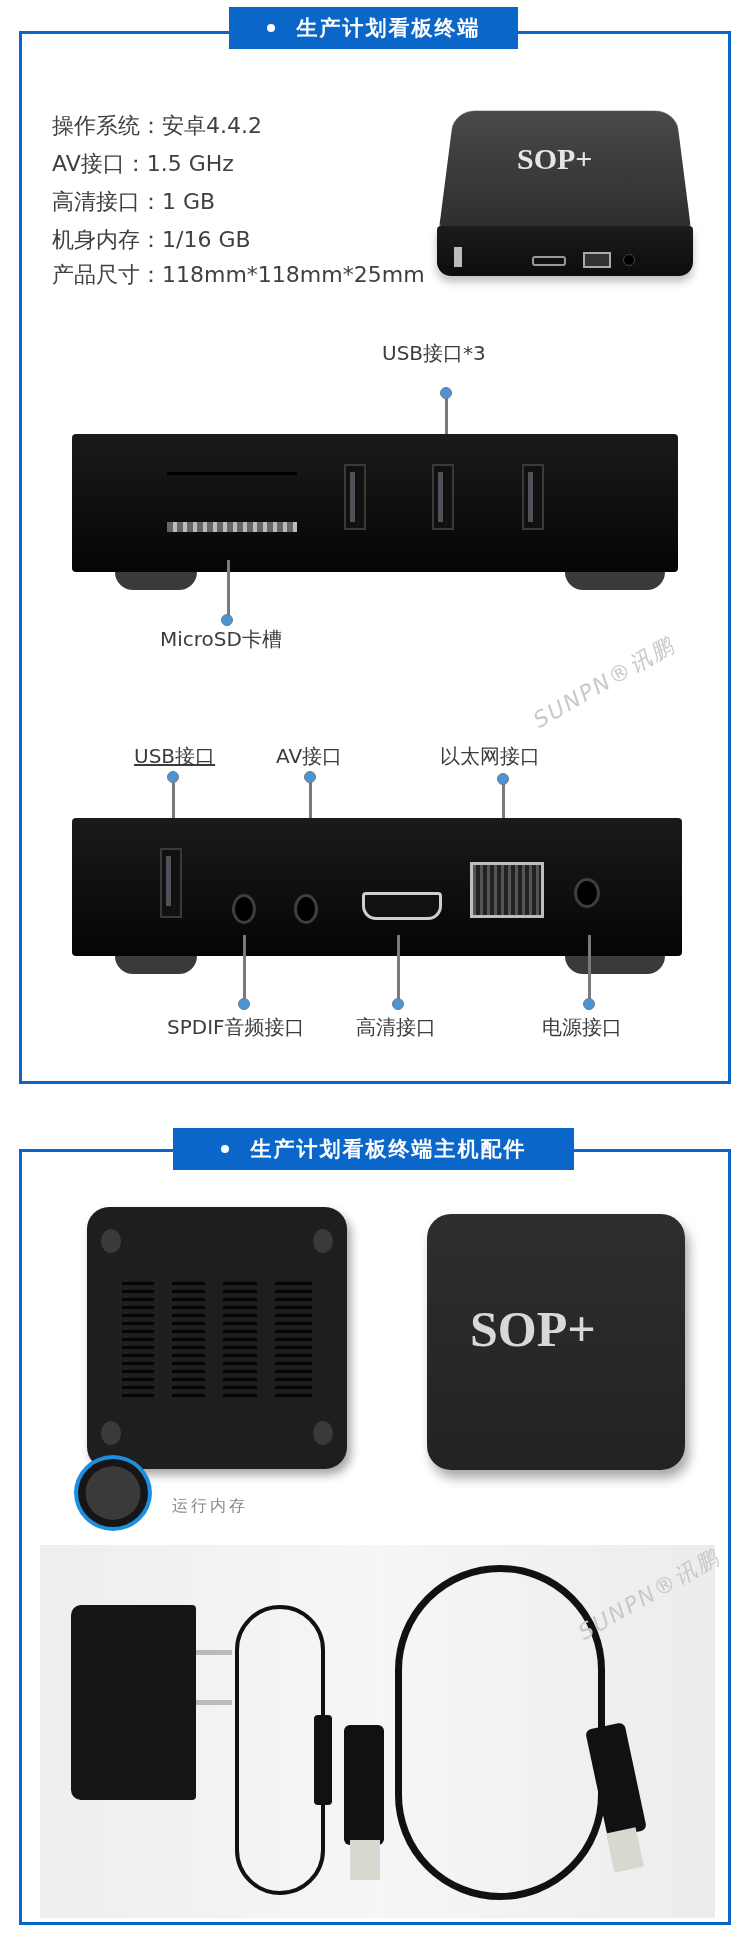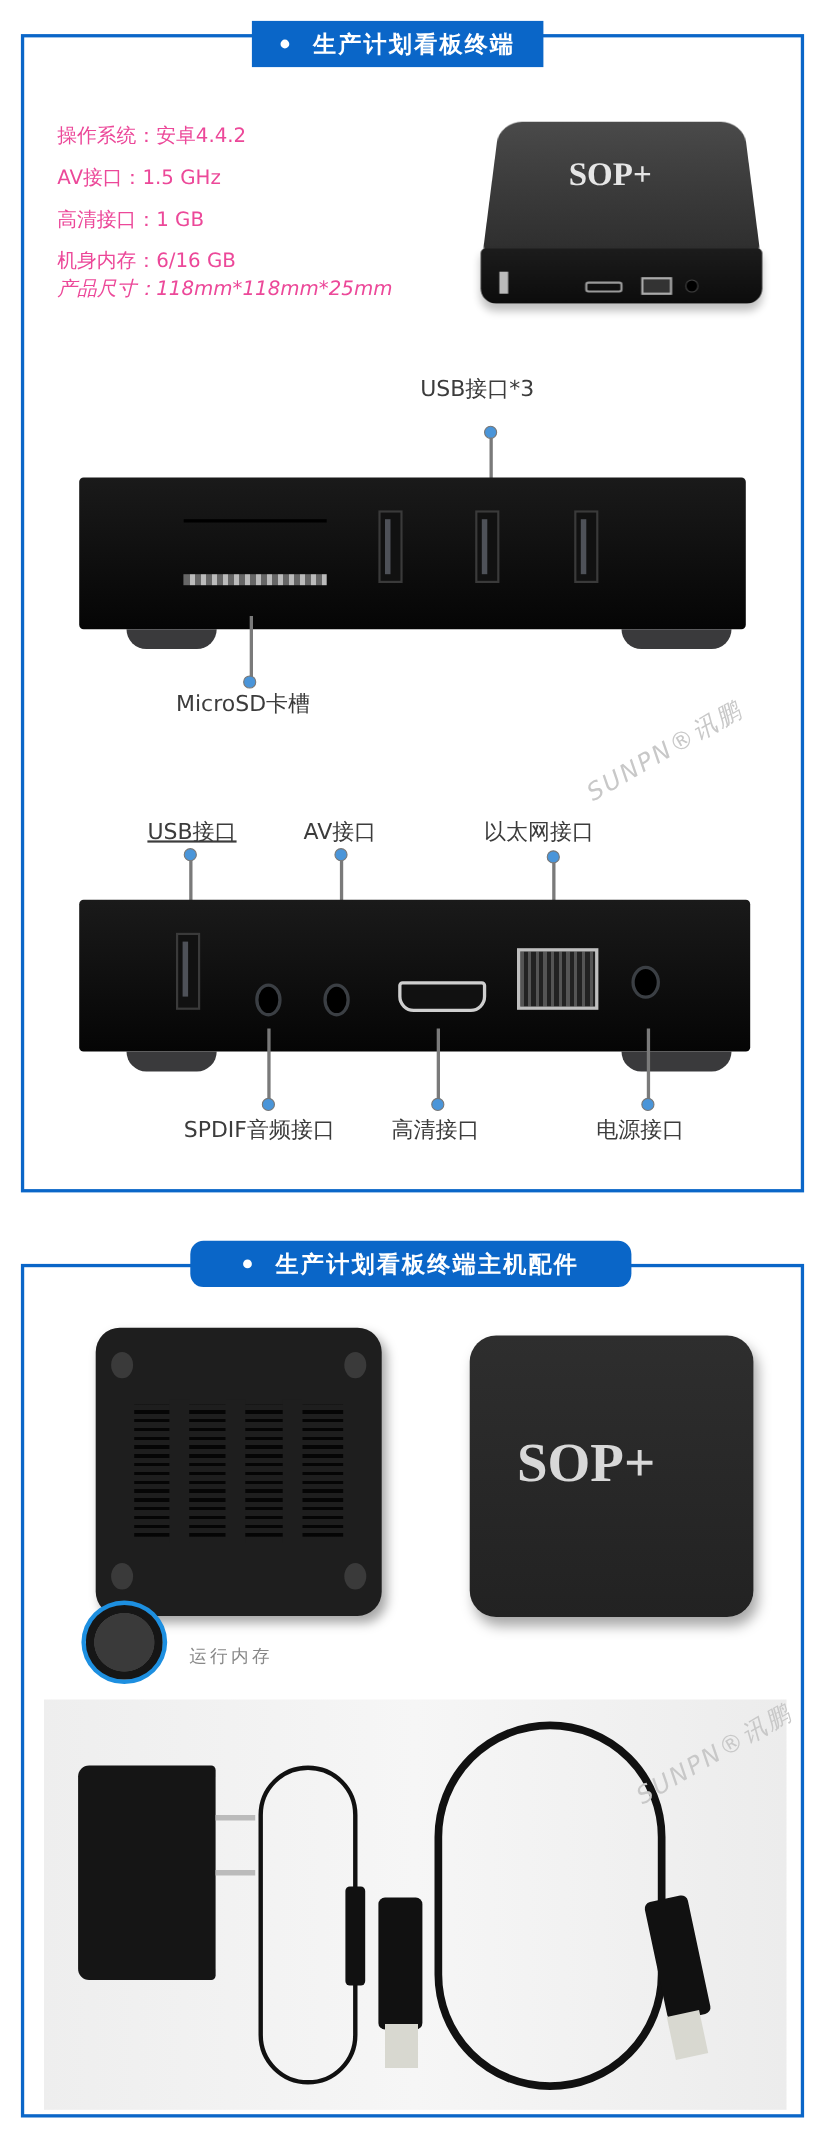--- a/index.html
+++ b/index.html
@@ -3,46 +3,46 @@
 <meta charset="utf-8">
 <style>
   * { box-sizing: border-box; margin: 0; padding: 0; }
   body { width: 750px; height: 1943px; background: #ffffff; position: relative; overflow: hidden;
          font-family: "DejaVu Sans", "Liberation Sans", sans-serif; color: #444; }
   .abs { position: absolute; }
   .frame { position: absolute; border: 3px solid #0a66c8; }
   .banner { position: absolute; background: #0a66c8; color: #fff; font-weight: bold; font-size: 21px;
             display: flex; align-items: center; justify-content: center; letter-spacing: 2px; }
   .banner .dot { display: inline-block; width: 8px; height: 8px; border-radius: 50%; background: #fff; margin-right: 22px; }
-  .spec { position: absolute; left: 52px; font-size: 18px; color: #ec4899; white-space: nowrap; }
+  .spec { position: absolute; left: 52px; font-size: 22px; color: #404040; white-space: nowrap; }
   .lbl { position: absolute; font-size: 20px; color: #3c3c3c; white-space: nowrap; }
   .pin { position: absolute; width: 12px; height: 12px; border-radius: 50%; background: #4a95d9; border: 1px solid #777; }
   .line { position: absolute; width: 3px; background: #7a7a7a; }
   .box { position: absolute; background: linear-gradient(#1a1a1a, #050505); border-radius: 4px; }
   .foot { position: absolute; height: 18px; background: #3a3a3c; border-radius: 0 0 20px 20px; }
   .usbv { position: absolute; width: 22px; height: 66px; background: #111; border: 2px solid #3a3a3a; }
   .usbv::after { content: ""; position: absolute; left: 4px; top: 6px; width: 5px; height: 50px; background: #4e5158; }
   .jack { position: absolute; width: 24px; height: 30px; border-radius: 50%; background: #000; border: 3px solid #3b3f44; }
   .wm { position: absolute; color: #c8c8c8; font-size: 22px; font-style: italic; letter-spacing: 2px; transform: rotate(-30deg); white-space: nowrap; }
   .sop { position: absolute; color: #e6e6e6; font-weight: bold; font-family: Liberation Serif, serif; }
 </style>
 </head>
 <body>
 
 <div class="frame" style="left:19px; top:31px; width:712px; height:1053px;"></div>
-<div class="banner" style="left:229px; top:19px; width:265px; height:42px;">
+<div class="banner" style="left:229px; top:7px; width:289px; height:42px;">
   <span class="dot"></span>
   <span>生产计划看板终端</span>
 </div>
 
 <div class="spec" style="top:111px;"><span>操作系统：</span><span>安卓4.4.2</span></div>
 <div class="spec" style="top:149px;"><span>AV接口：</span><span>1.5 GHz</span></div>
 <div class="spec" style="top:187px;"><span>高清接口：</span><span>1 GB</span></div>
-<div class="spec" style="top:225px;"><span>机身内存：</span><span>6/16 GB</span></div>
-<div class="spec" style="top:250px;font-style:italic;"><span>产品尺寸：</span><span>118mm*118mm*25mm</span></div>
+<div class="spec" style="top:225px;"><span>机身内存：</span><span>1/16 GB</span></div>
+<div class="spec" style="top:260px;"><span>产品尺寸：</span><span>118mm*118mm*25mm</span></div>
 
 <div class="abs" style="left:437px; top:104px; width:256px; height:175px;">
   <div class="abs" style="left:10px; top:0; width:236px; height:125px; background:linear-gradient(#4a4a4a,#2e2e2e); border-radius:22px 22px 6px 6px; transform:perspective(300px) rotateX(18deg);"></div>
   <div class="sop" style="left:80px; top:38px; font-size:30px;">SOP+</div>
   <div class="abs" style="left:0; top:122px; width:256px; height:50px; background:linear-gradient(#1c1c1c,#0c0c0c); border-radius:4px 4px 14px 14px; box-shadow:0 6px 8px rgba(0,0,0,.25);"></div>
   <div class="abs" style="left:17px; top:143px; width:8px; height:20px; background:#bbb;"></div>
   <div class="abs" style="left:95px; top:152px; width:34px; height:10px; border:2px solid #999; border-radius:3px;"></div>
   <div class="abs" style="left:146px; top:148px; width:28px; height:16px; border:2px solid #aaa; background:#333;"></div>
   <div class="abs" style="left:186px; top:150px; width:12px; height:12px; border-radius:50%; background:#000; border:1px solid #444;"></div>
 </div>
@@ -91,21 +91,21 @@
 <div class="line" style="left:397px; top:935px; height:68px;"></div>
 <div class="line" style="left:588px; top:935px; height:68px;"></div>
 <div class="pin" style="left:238px; top:998px;"></div>
 <div class="pin" style="left:392px; top:998px;"></div>
 <div class="pin" style="left:583px; top:998px;"></div>
 <div class="lbl" style="left:167px; top:1014px;">SPDIF音频接口</div>
 <div class="lbl" style="left:356px; top:1014px;">高清接口</div>
 <div class="lbl" style="left:542px; top:1014px;">电源接口</div>
 
 <div class="frame" style="left:19px; top:1149px; width:712px; height:776px;"></div>
-<div class="banner" style="left:173px; top:1128px; width:401px; height:42px;border-radius:12px;">
+<div class="banner" style="left:173px; top:1128px; width:401px; height:42px;">
   <span class="dot"></span>
   <span>生产计划看板终端主机配件</span>
 </div>
 
 <div class="abs" style="left:87px; top:1207px; width:260px; height:262px; background:#1e1e1e; border-radius:22px; box-shadow:4px 6px 10px rgba(0,0,0,.35);">
   <div class="abs" style="left:35px; top:70px; width:190px; height:120px; background:repeating-linear-gradient(0deg,#050505 0 3px,transparent 3px 8px);"></div>
   <div class="abs" style="left:67px; top:65px; width:18px; height:130px; background:#1e1e1e;"></div>
   <div class="abs" style="left:118px; top:65px; width:18px; height:130px; background:#1e1e1e;"></div>
   <div class="abs" style="left:170px; top:65px; width:18px; height:130px; background:#1e1e1e;"></div>
   <div class="abs" style="left:14px; top:22px; width:20px; height:24px; border-radius:50%; background:#3a3a3a;"></div>

